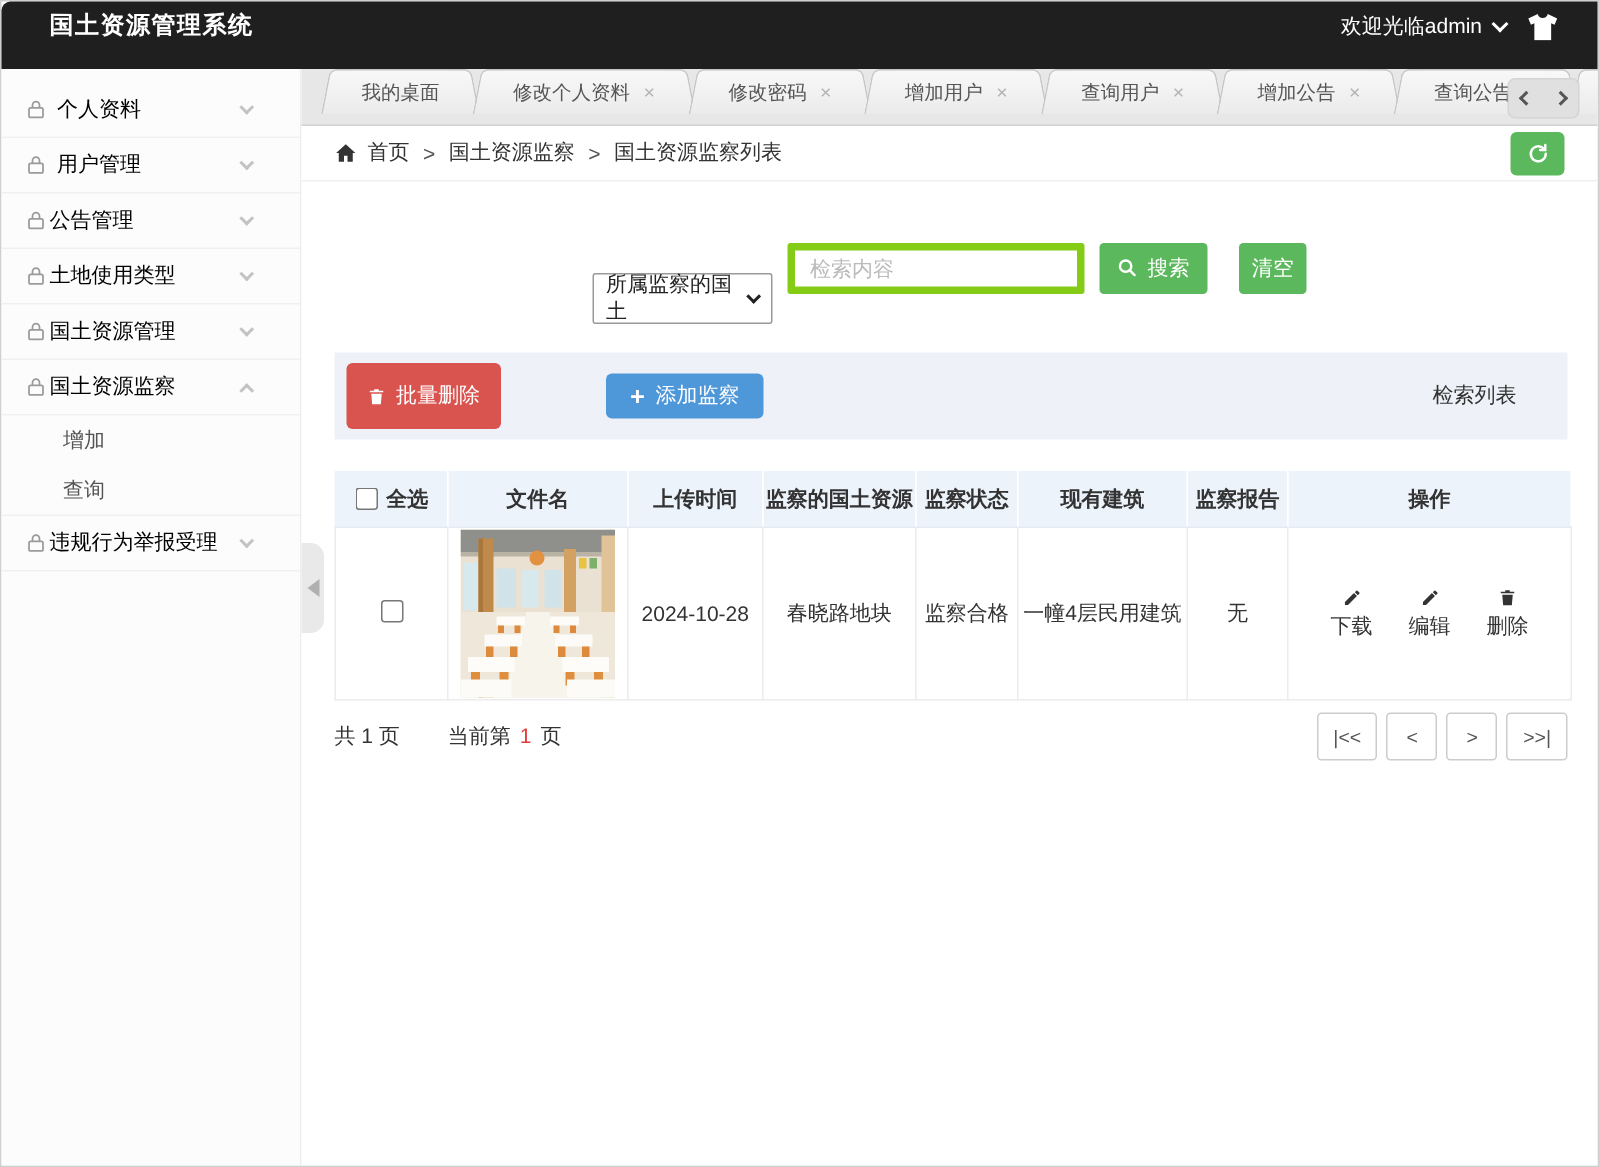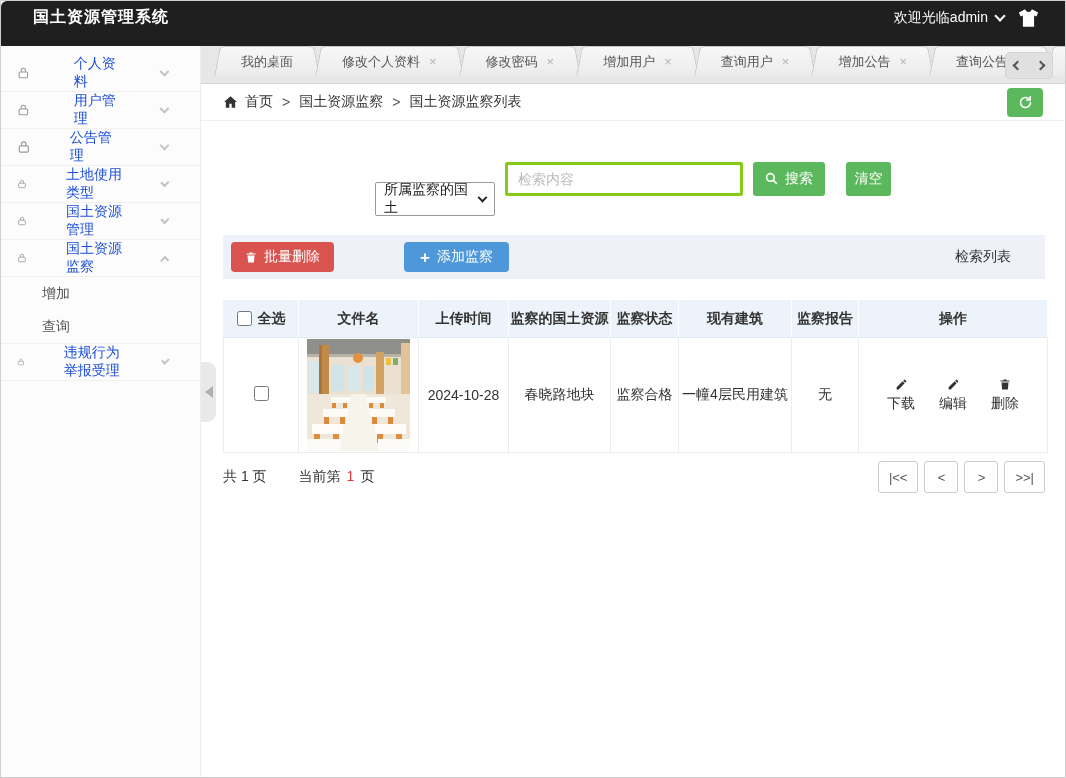--- a/index.html
+++ b/index.html
@@ -10,21 +10,21 @@
   .header { height:45px; background:var(--header_bg,#1f1f1f); display:flex; align-items:center; justify-content:space-between; padding:0 26px 12px 32px; border-radius:6px 0 0 0; flex:0 0 auto; }
   .header-title { color:#fff; font-size:16px; font-weight:bold; letter-spacing:1px; }
   .header-right { display:flex; align-items:center; gap:14px; color:#fff; font-size:14px;margin-left:28px; }
   .welcome { display:flex; align-items:center; gap:8px; cursor:pointer; }
   .chev { width:8px; height:8px; border-right:2px solid #fff; border-bottom:2px solid #fff; transform:rotate(45deg); margin-top:-4px; }
 
   .body-wrap { flex:1; display:flex; min-height:0; position:relative; }
 
   
   .sidebar { width:200px; background:#fcfcfc; border-right:1px solid #ededed; padding-top:9px; flex:0 0 auto; }
-  .side-item { height:37px; display:flex; align-items:center; padding:0 32px 0 16px; border-bottom:1px solid #f0f0f0; font-size:14px; color:#1d4ed8; cursor:pointer;gap:37px; }
+  .side-item { height:37px; display:flex; align-items:center; padding:0 32px 0 16px; border-bottom:1px solid #f0f0f0; font-size:14px; color:#000000; cursor:pointer; }
   .side-item .lbl { margin-left:7px; }
   .side-item .arrow { margin-left:auto; width:7px; height:7px; border-right:2px solid #c3c3c3; border-bottom:2px solid #c3c3c3; }
   .arrow.down { transform:rotate(45deg); margin-top:-4px; }
   .arrow.up { transform:rotate(-135deg); margin-top:4px; }
   .submenu { border-bottom:1px solid #f0f0f0; }
   .sub-item { height:33px; display:flex; align-items:center; padding-left:41px; font-size:14px; color:#555; cursor:pointer; }
 
   
   .collapse-handle { position:absolute; left:200px; top:316px; width:15px; height:60px; background:#e9e9e9; border-radius:0 9px 9px 0; display:flex; align-items:center; justify-content:center; cursor:pointer; z-index:5; }
   .tri-left { width:0; height:0; border-top:6px solid transparent; border-bottom:6px solid transparent; border-right:8px solid #b0b0b0; }
@@ -48,29 +48,29 @@
   
   .breadcrumb-bar { height:37px; display:flex; align-items:center; padding:0 22px; border-bottom:1px solid #f0f0f0; position:relative; font-size:14px; color:#333; flex:0 0 auto; }
   .breadcrumb-bar .sep { margin:0 9px; color:#555; }
   .crumb { cursor:pointer; }
   .refresh-btn { position:absolute; right:22px; top:4px; width:36px; height:29px; background:var(--green,#5cb85c); border:none; border-radius:4px; display:flex; align-items:center; justify-content:center; cursor:pointer; }
 
   
   .search-row { margin-top:20px; display:flex; justify-content:center; align-items:center; gap:10px; flex:0 0 auto; }
   .fake-select { width:120px; height:34px; border:1px solid #9a9a9a; border-radius:2px; background:#fff; display:flex; align-items:center; padding:0 8px; font-size:14px; color:#222; cursor:pointer;margin-top:41px; }
   .fake-select .sel-chev { margin-left:4px; width:7px; height:7px; border-right:2px solid #222; border-bottom:2px solid #222; transform:rotate(45deg); margin-top:-4px; }
-  .search-input { width:238px; height:34px; border:3px solid #84cc16; border-radius:2px; padding:0 10px; font-size:14px; color:#333; outline:none; }
+  .search-input { width:198px; height:34px; border:5px solid #84cc16; border-radius:2px; padding:0 10px; font-size:14px; color:#333; outline:none; }
   .search-input::placeholder { color:#bbb; }
   .btn { border:none; border-radius:3px; color:#fff; font-size:14px; cursor:pointer; display:inline-flex; align-items:center; justify-content:center; gap:7px; }
   .btn-search { background:var(--green,#5cb85c); width:72px; height:34px; }
   .btn-clear { background:var(--green,#5cb85c); width:45px; height:34px; margin-left:11px; }
 
   
   .toolbar { margin:19px 20px 0 22px; background:#eef1f7; padding:7px 8px; display:flex; align-items:center; flex:0 0 auto; }
-  .btn-danger { background:var(--red,#d9534f); height:30px; padding:11px 14px; border-radius:4px; }
+  .btn-danger { background:var(--red,#d9534f); height:44px; padding:11px 14px; border-radius:4px; }
   .btn-primary { background:var(--blue,#4e97d9); height:30px; padding:0 16px; border-radius:4px; margin-left:70px; }
   .toolbar-right { margin-left:auto; font-size:14px; color:#333; padding-right:26px; }
 
   
   .grid-wrap { margin:20px 20px 0 22px; flex:0 0 auto; }
   table.grid { border-collapse:collapse; table-layout:fixed; width:824px; }
   .grid th { background:#edf3fb; border:1px solid #fff; border-bottom:1px solid #e3ecf5; height:38px; font-size:14px; color:#333; font-weight:bold; text-align:center; }
   .grid th:first-child { border-left:1px solid #edf3fb; }
   .grid td { border:1px solid #ececec; height:115px; text-align:center; vertical-align:middle; font-size:14px; color:#333; background:#fff; }
   .selall { display:flex; align-items:center; justify-content:center; gap:6px; }

